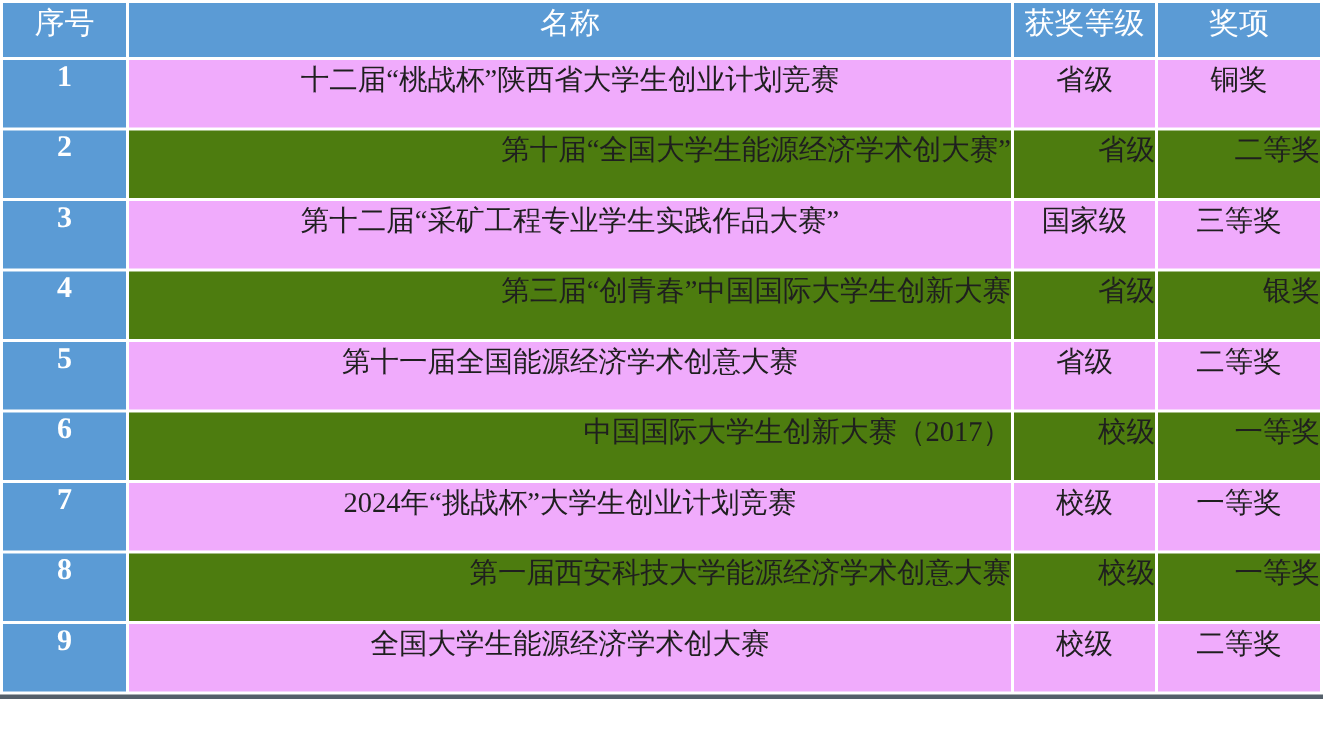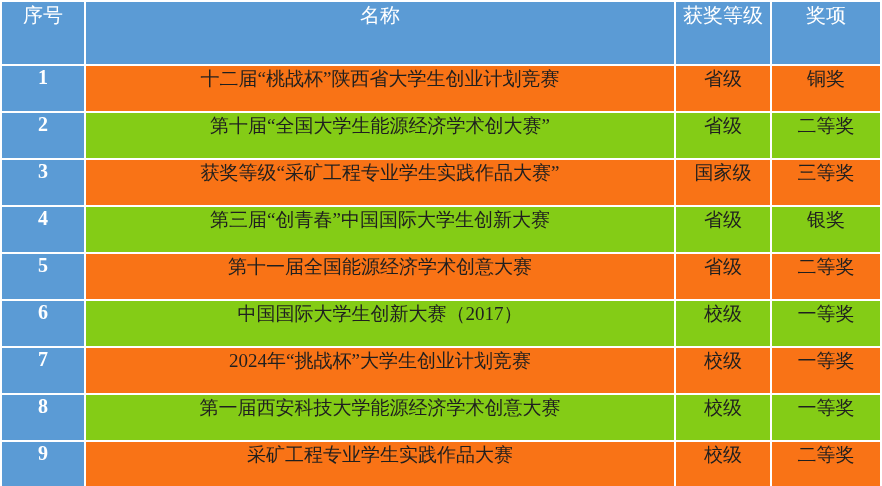--- a/index.html
+++ b/index.html
@@ -22,41 +22,41 @@
   table.awards th, table.awards td {
     vertical-align: top;
     text-align: center;
     overflow: hidden;
     white-space: nowrap;
     padding: 0;
   }
   thead th {
     background: #5B9BD5;
     color: #ffffff;
-    height: 62px;
+    height: 36px;
     font-size: 20px;
     font-weight: normal;
     padding-top: 7px;
     box-sizing: border-box;
   }
   tbody td {
     height: 45px;
     box-sizing: border-box;
     padding-top: 6px;
     font-size: 19px;
     color: #1f1f1f;
   }
   tbody td.num {
     background: #5B9BD5;
     color: #ffffff;
     font-weight: bold;
     font-size: 20px;
   }
-  tr.band-dark td.body-cell { background: #f97316; }
-  tr.band-light td.body-cell { background: #84cc16; }
+  tr.band-dark td.body-cell { background: #f0abfc; }
+  tr.band-light td.body-cell { background: #4d7c0f; text-align: right; }
   .col-index { width: 82px; }
   .col-name  { width: 588px; }
   .col-level { width: 94px; }
   .col-prize { width: 108px; }
   .bottom-border {
     width: 882px;
     height: 3px;
     background: #55606B;
   }
 </style>
@@ -88,21 +88,21 @@
 
   <tr class="band-light">
     <td class="num">2</td>
     <td class="body-cell">第十届“全国大学生能源经济学术创大赛”</td>
     <td class="body-cell">省级</td>
     <td class="body-cell">二等奖</td>
   </tr>
 
   <tr class="band-dark">
     <td class="num">3</td>
-    <td class="body-cell">获奖等级“采矿工程专业学生实践作品大赛”</td>
+    <td class="body-cell">第十二届“采矿工程专业学生实践作品大赛”</td>
     <td class="body-cell">国家级</td>
     <td class="body-cell">三等奖</td>
   </tr>
 
   <tr class="band-light">
     <td class="num">4</td>
     <td class="body-cell">第三届“创青春”中国国际大学生创新大赛</td>
     <td class="body-cell">省级</td>
     <td class="body-cell">银奖</td>
   </tr>
@@ -130,19 +130,19 @@
 
   <tr class="band-light">
     <td class="num">8</td>
     <td class="body-cell">第一届西安科技大学能源经济学术创意大赛</td>
     <td class="body-cell">校级</td>
     <td class="body-cell">一等奖</td>
   </tr>
 
   <tr class="band-dark">
     <td class="num">9</td>
-    <td class="body-cell">采矿工程专业学生实践作品大赛</td>
+    <td class="body-cell">全国大学生能源经济学术创大赛</td>
     <td class="body-cell">校级</td>
     <td class="body-cell">二等奖</td>
   </tr>
 </tbody>
 </table>
 <div class="bottom-border"></div>
 
 </body></html>

